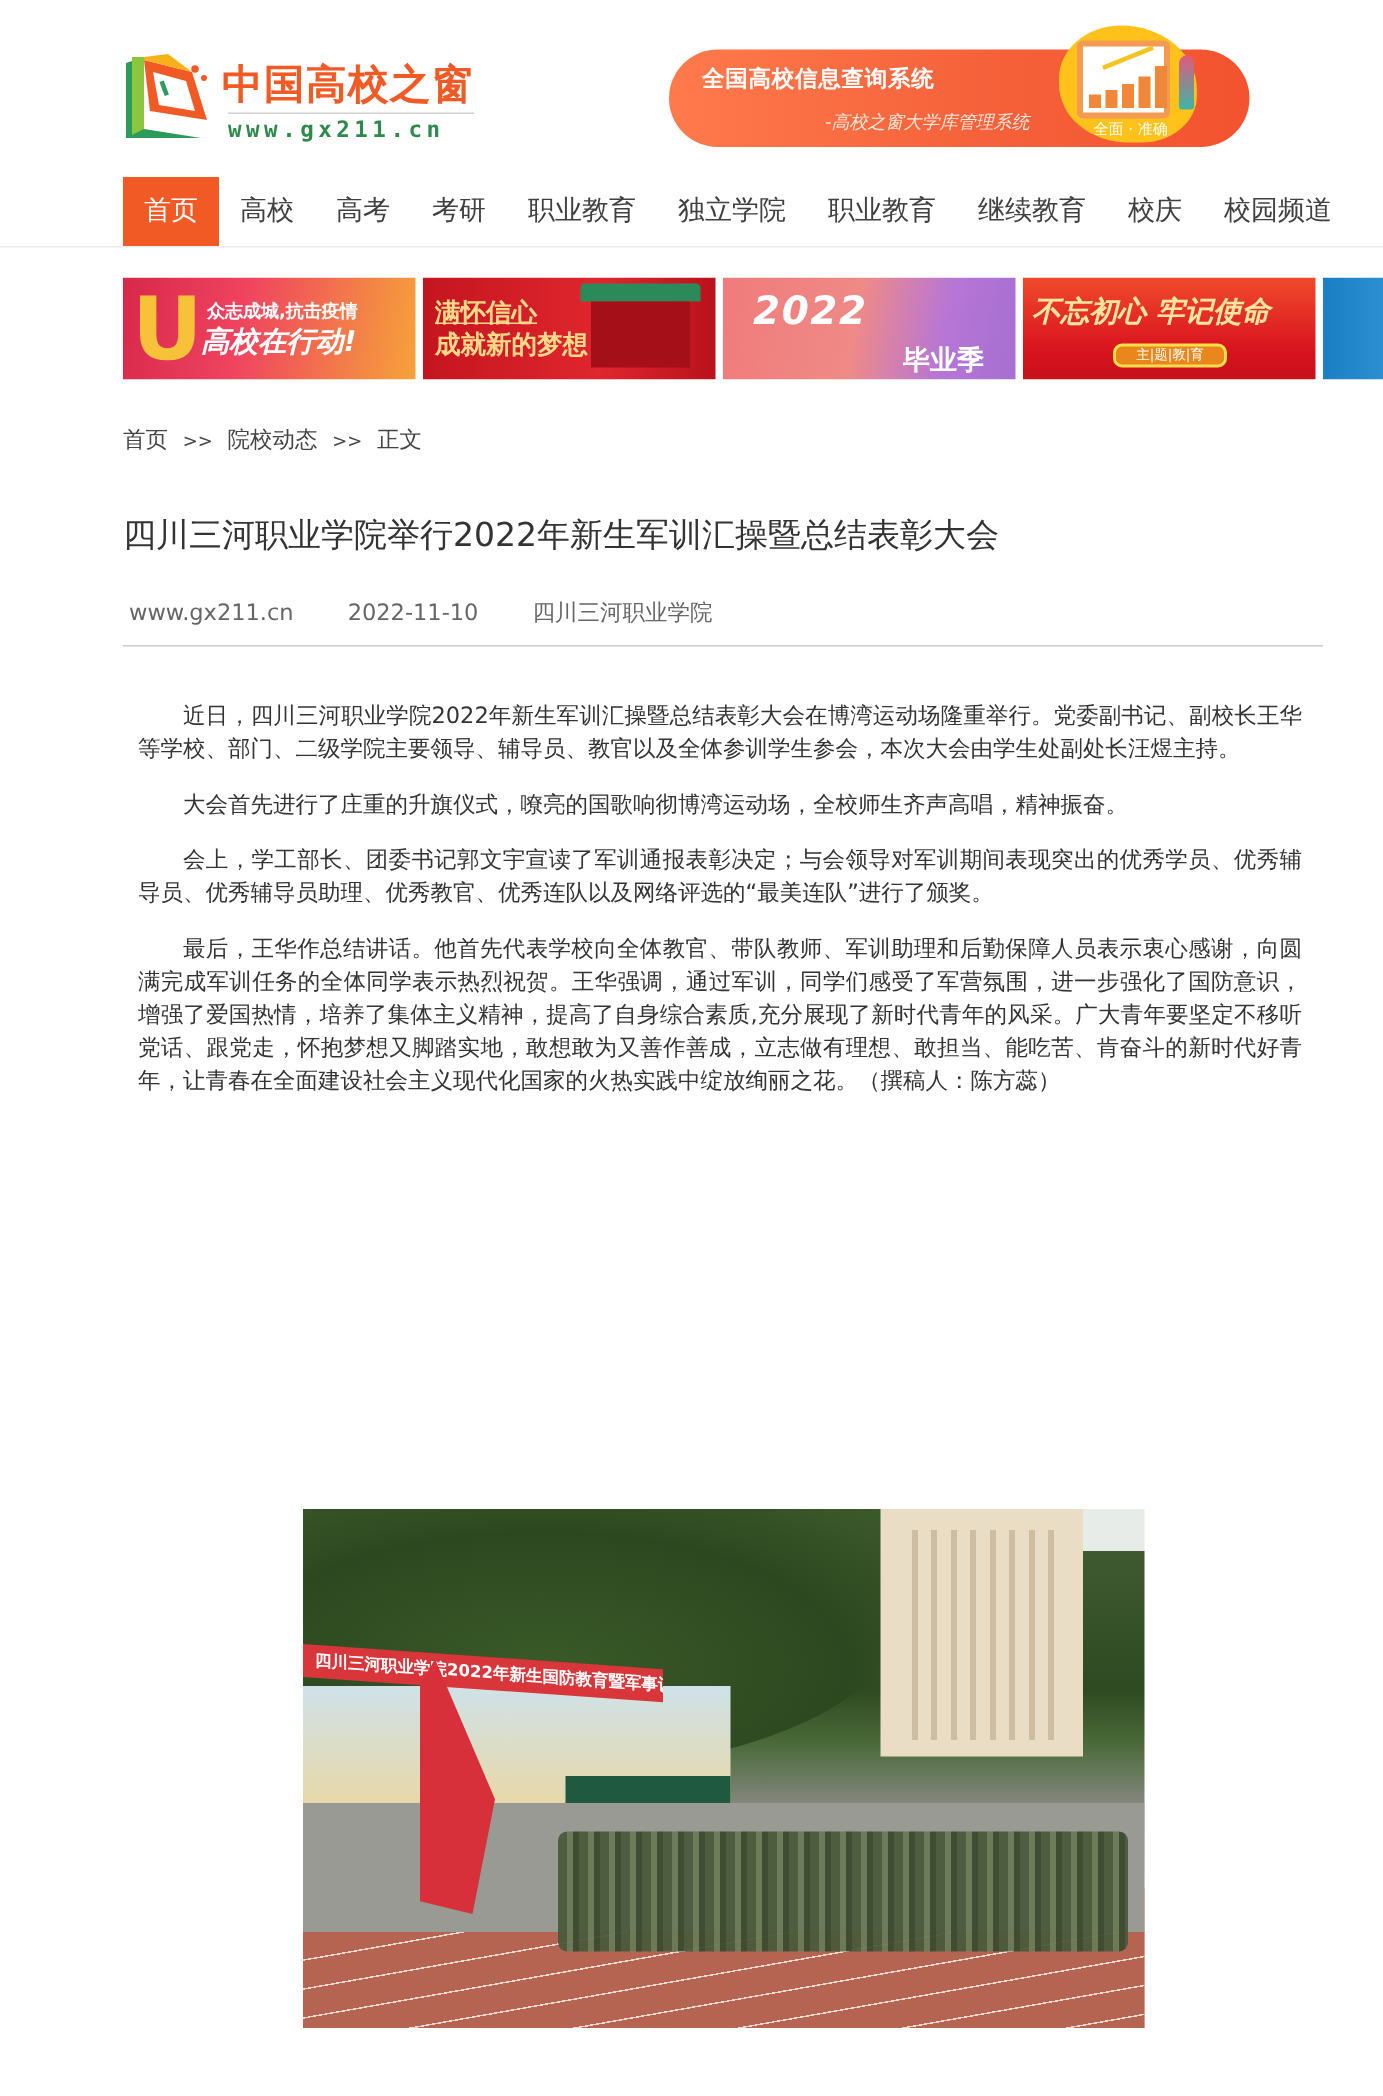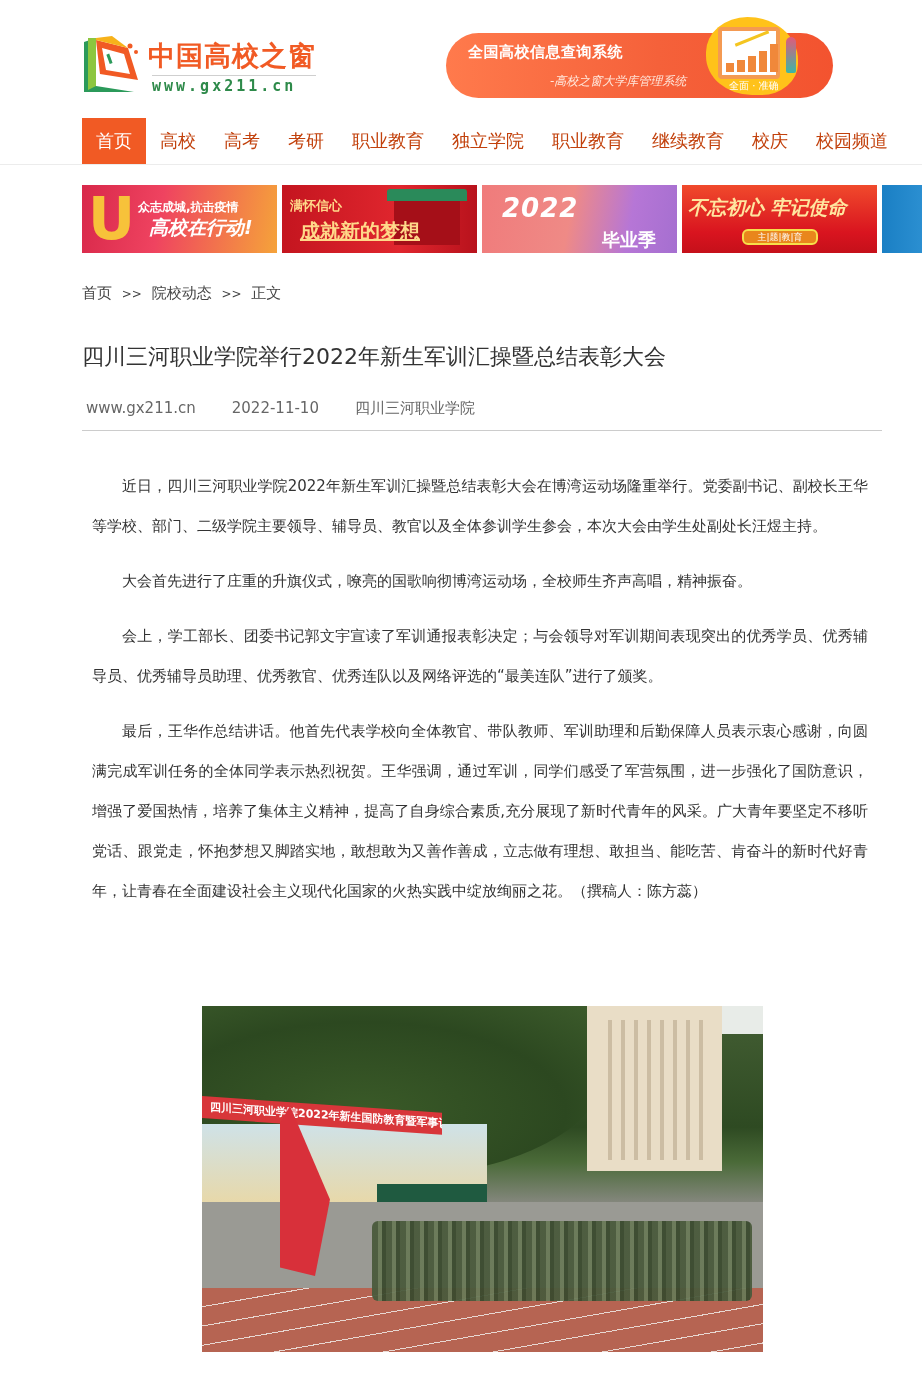--- a/index.html
+++ b/index.html
@@ -22,55 +22,55 @@
     .qb-chart { position: absolute; left: 272px; top: -6px; width: 62px; height: 52px; background: #fff; border: 4px solid #f49a52; border-radius: 4px; }
     .qb-bars { position: absolute; left: 4px; bottom: 3px; width: 52px; height: 30px; display: flex; align-items: flex-end; gap: 3px; }
     .qb-bars span { flex: 1; background: #f0883a; display: block; }
     .qb-arrow { position: absolute; left: 12px; top: 6px; width: 36px; height: 3px; background: #f4c520; transform: rotate(-22deg); }
     .qb-tag { position: absolute; left: 283px; top: 46px; font-size: 10px; color: #fff; white-space: nowrap; }
     .qb-plant { position: absolute; left: 340px; top: 4px; width: 10px; height: 36px; background: linear-gradient(#e25a7a, #3cb6a6); border-radius: 5px 5px 2px 2px; }
 
     
     .nav { position: absolute; left: 0; top: 118px; width: 922px; height: 47px; border-bottom: 1px solid #ececec; }
     .nav-list { position: absolute; left: 82px; top: 0; height: 46px; display: flex; white-space: nowrap; }
-    .nav-item { display: block; height: 46px; line-height: 46px; padding: 0 14px; font-size: 18px; color: #c2410c; text-decoration: none; }
+    .nav-item { display: block; height: 46px; line-height: 46px; padding: 0 14px; font-size: 18px; color: #404040; text-decoration: none; }
     .nav-item.active { background: #f15a24; color: #fff; }
 
     
     .banners { position: absolute; left: 82px; top: 185px; width: 840px; height: 68px; display: flex; gap: 5px; overflow: hidden; }
     .banner { flex: 0 0 195px; height: 68px; position: relative; overflow: hidden; display: block; }
     .banner-text1 { position: absolute; font-weight: bold; color: #fff; white-space: nowrap; }
     .b1 { background: linear-gradient(100deg, #d8284a 0%, #ef4360 40%, #f5a33a 100%); }
     .b1 .u { position: absolute; left: 6px; top: 2px; font-size: 58px; font-weight: bold; color: #f7c23a; line-height: 64px; }
     .b1 .t1 { left: 56px; top: 14px; font-size: 12px; }
-    .b1 .t2 { left: 67px; top: 30px; font-size: 19px; font-style: italic; }
+    .b1 .t2 { left: 52px; top: 30px; font-size: 19px; font-style: italic; }
     .b2 { background: linear-gradient(90deg, #c4151f, #e0262e 60%, #b8121c); }
-    .b2 .t1 { left: 8px; top: 12px; font-size: 13px; color: #ffd98a; }
-    .b2 .t2 { left: 18px; top: 33px; font-size: 20px; color: #ffd98a; text-decoration: underline; }
+    .b2 .t1 { left: 8px; top: 12px; font-size: 17px; color: #ffd98a; text-decoration: underline; }
+    .b2 .t2 { left: 8px; top: 33px; font-size: 17px; color: #ffd98a; }
     .b2 .roof { position: absolute; left: 105px; top: 4px; width: 80px; height: 12px; background: #2a8a5a; border-radius: 3px 3px 0 0; }
     .b2 .gate { position: absolute; left: 112px; top: 16px; width: 66px; height: 44px; background: #a50f18; }
     .b3 { background: linear-gradient(100deg, #f07b7b 0%, #ef8a86 45%, #b676d6 75%, #a56fd0 100%); }
     .b3 .t1 { left: 20px; top: 8px; font-size: 26px; font-style: italic; letter-spacing: 1px; }
     .b3 .t2 { left: 120px; top: 28px; font-size: 18px; margin-top: 15px; }
     .b4 { background: linear-gradient(180deg, #f04a2c 0%, #d9141f 70%, #c5101a 100%); }
     .b4 .t1 { left: 6px; top: 10px; font-size: 19px; color: #ffe6a0; font-style: italic; }
     .b4 .pill { position: absolute; left: 60px; top: 44px; width: 76px; height: 16px; background: #e9861c; border: 2px solid #f6e04a; border-radius: 6px; color: #fff; font-size: 9px; line-height: 12px; text-align: center; }
     .b5 { flex: 0 0 40px; background: linear-gradient(90deg, #1a7fc4, #2b8fd1); }
 
     
     .breadcrumb { position: absolute; left: 82px; top: 284px; font-size: 15px; color: #444; white-space: nowrap; }
     .breadcrumb a { color: #444; text-decoration: none; }
     .breadcrumb .sep { margin: 0 5px; color: #444; font-size: 12px; }
 
     
     .title { position: absolute; left: 82px; top: 342px; font-size: 22px; font-weight: normal; color: #333; white-space: nowrap; }
     .meta { position: absolute; left: 86px; top: 399px; font-size: 15px; color: #666; white-space: nowrap; display: flex; gap: 36px; }
     .meta-rule { position: absolute; left: 82px; top: 430px; width: 800px; height: 1px; background: #cccccc; }
 
-    .content { position: absolute; left: 92px; top: 466px; width: 776px; font-size: 15px; line-height: 40px; color: #333; }
+    .content { position: absolute; left: 92px; top: 466px; width: 776px; font-size: 15px; line-height: 22px; color: #333; }
     .content p { text-indent: 2em; margin-bottom: 15px; text-align: justify; }
 
     .photo { position: absolute; left: 202px; top: 1006px; width: 561px; height: 346px; overflow: hidden; display: block;
       background: linear-gradient(180deg, #e8ece8 0%, #e8ece8 8%, #3f5a30 8%, #2e4a22 35%, #4a6a38 45%, #8a8a84 58%, #a8a8a2 73%, #b1614f 73%, #b76553 100%); }
     .ph-hill { position: absolute; left: 0; top: 0; width: 400px; height: 175px; background: radial-gradient(ellipse at 40% 60%, #3a5a28 0%, #2c4820 60%, #3d5c2c 100%); border-radius: 0 0 60% 10%; }
     .ph-building { position: absolute; left: 385px; top: 0; width: 135px; height: 165px; background: #e9ddc6; }
     .ph-building::before { content: ""; position: absolute; left: 12px; top: 14px; width: 110px; height: 140px;
       background: repeating-linear-gradient(90deg, transparent 0 9px, #b9a88c 9px 13px), repeating-linear-gradient(0deg, transparent 0 8px, #e9ddc6 8px 12px); opacity: 0.6; }
     .ph-banner { position: absolute; left: 0; top: 90px; width: 240px; height: 22px; background: #d8363a; transform: skewY(4deg); transform-origin: left; color: #fff; font-size: 11px; font-weight: bold; line-height: 22px; padding-left: 8px; white-space: nowrap; overflow: hidden; }
     .ph-wall { position: absolute; left: 0; top: 118px; width: 285px; height: 80px; background: linear-gradient(180deg, #cfe2e8, #e8d8a8); }

